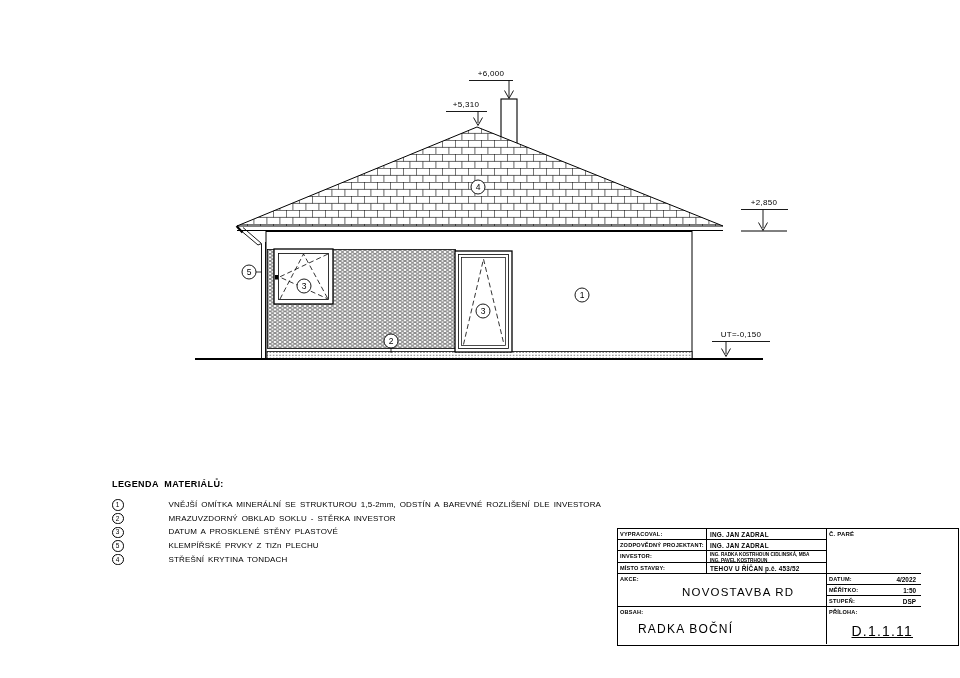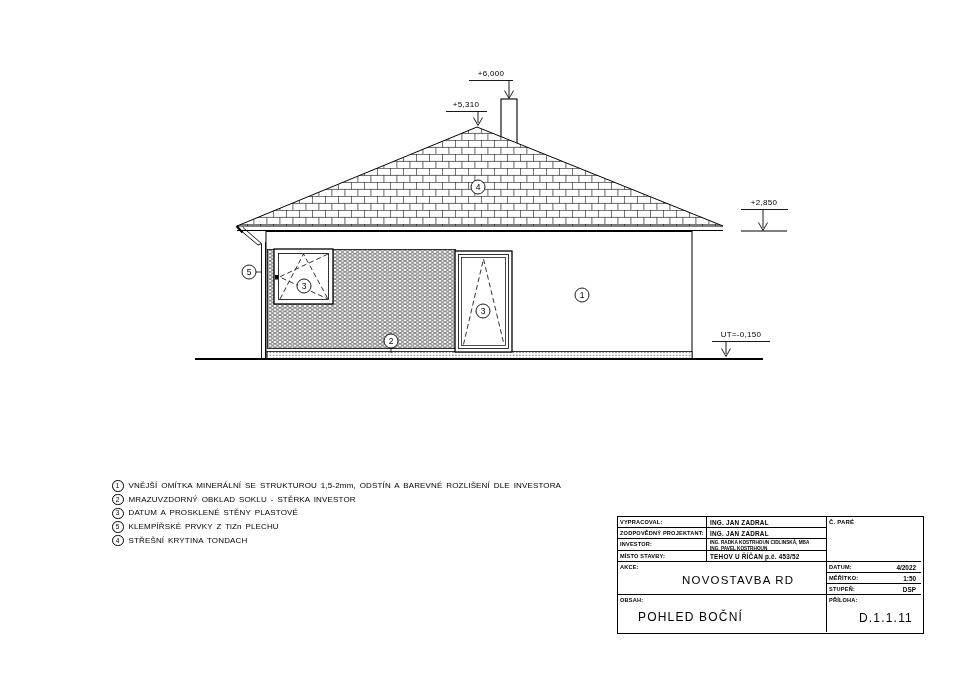--- a/index.html
+++ b/index.html
@@ -6,27 +6,27 @@
   .page{position:relative;width:960px;height:678px;background:#ffffff;overflow:hidden;
         font-family:"Liberation Sans", sans-serif;color:#000;}
   .drawing-svg{position:absolute;left:0;top:0;}
   svg text{fill:#000;font-family:"Liberation Sans", sans-serif;}
   .dim-text{font-size:8px;letter-spacing:.3px;}
   .marker-text{font-size:8.5px;}
 
   
   .legend{position:absolute;left:112px;top:479px;width:500px;}
   .legend-title{font-size:9px;font-weight:bold;letter-spacing:.4px;word-spacing:3px;margin:0 0 9px 0;}
-  .legend-item{font-size:8px;letter-spacing:.15px;word-spacing:1.5px;line-height:13.7px;white-space:nowrap;display:flex;align-items:center;}
+  .legend-item{font-size:8px;letter-spacing:.15px;word-spacing:1.5px;line-height:13.7px;white-space:nowrap;display:flex;align-items:center;gap:40px;}
   .lnum{flex:0 0 auto;display:inline-flex;align-items:center;justify-content:center;
         width:9.5px;height:9.5px;border:1px solid #000;border-radius:50%;
         font-size:6.5px;margin-right:5px;}
 
   
-  .tb{position:absolute;left:617px;top:516px;width:307px;height:118px;border:1.6px solid #000;box-sizing:border-box;}
+  .tb{position:absolute;left:617px;top:528px;width:342px;height:118px;border:1.6px solid #000;box-sizing:border-box;}
   .tb-cell{position:absolute;box-sizing:border-box;overflow:hidden;}
   .tb-label{font-size:5.6px;font-weight:bold;letter-spacing:.2px;padding:1.5px 0 0 2px;}
   .tb-val{font-size:6.4px;font-weight:bold;letter-spacing:.2px;padding:1.5px 0 0 3px;white-space:nowrap;}
   .bR{border-right:1px solid #000;}
   .bB{border-bottom:1px solid #000;}
   .tb-val-sm{font-size:4.7px;font-weight:bold;line-height:5.6px;padding:1px 0 0 3px;white-space:nowrap;}
   .tb-big{position:absolute;font-size:11.5px;letter-spacing:1.2px;white-space:nowrap;}
   .tb-right-val{position:absolute;right:5px;top:2px;font-size:6.4px;font-weight:bold;}
 </style>
 </head>
@@ -147,20 +147,21 @@
 
     <g>
       <text class="dim-text" x="741" y="337" text-anchor="middle">UT=-0,150</text>
       <line x1="712" y1="341.5" x2="770" y2="341.5" stroke="#000" stroke-width="0.9"></line>
       <line x1="726" y1="341.5" x2="726" y2="354" stroke="#000" stroke-width="0.9"></line>
       <path d="M726,356.5 L721.5,348.5 M726,356.5 L730.5,348.5" stroke="#000" stroke-width="0.9" fill="none"></path>
     </g>
   </svg>
 
   <div class="legend">
+    <p class="legend-title">LEGENDA MATERIÁLŮ:</p>
     <div class="legend-item">
       <span class="lnum">1</span>
       <span>VNĚJŠÍ OMÍTKA MINERÁLNÍ SE STRUKTUROU 1,5-2mm, ODSTÍN A BAREVNÉ ROZLIŠENÍ DLE INVESTORA</span>
     </div>
     <div class="legend-item">
       <span class="lnum">2</span>
       <span>MRAZUVZDORNÝ OBKLAD SOKLU - STĚRKA INVESTOR</span>
     </div>
     <div class="legend-item">
       <span class="lnum">3</span>
@@ -208,22 +209,22 @@
       <span class="tb-label" style="position:absolute;left:0;top:0;">MĚŘÍTKO:</span>
       <span class="tb-right-val">1:50</span>
     </div>
     <div class="tb-cell bB" style="left:209px;top:67px;width:94px;height:11px;">
       <span class="tb-label" style="position:absolute;left:0;top:0;">STUPEŇ:</span>
       <span class="tb-right-val">DSP</span>
     </div>
 
     <div class="tb-cell bR" style="left:0;top:78px;width:209px;height:37px;">
       <div class="tb-label">OBSAH:</div>
-      <div class="tb-big" style="left:20px;top:15px;font-size:12px;">POHLED BOČNÍ</div>
+      <div class="tb-big" style="left:20px;top:15px;font-size:12px;">RADKA BOČNÍ</div>
     </div>
 
     <div class="tb-cell" style="left:209px;top:78px;width:94px;height:37px;">
       <div class="tb-label">PŘÍLOHA:</div>
-      <div class="tb-big" style="right:8px;top:16px;left:auto;font-size:12px;position:absolute;">D.1.1.11</div>
+      <div class="tb-big" style="right:8px;top:16px;left:auto;font-size:14px;position:absolute;text-decoration:underline;">D.1.1.11</div>
     </div>
   </div>
 
 </div>
 
 </body></html>

